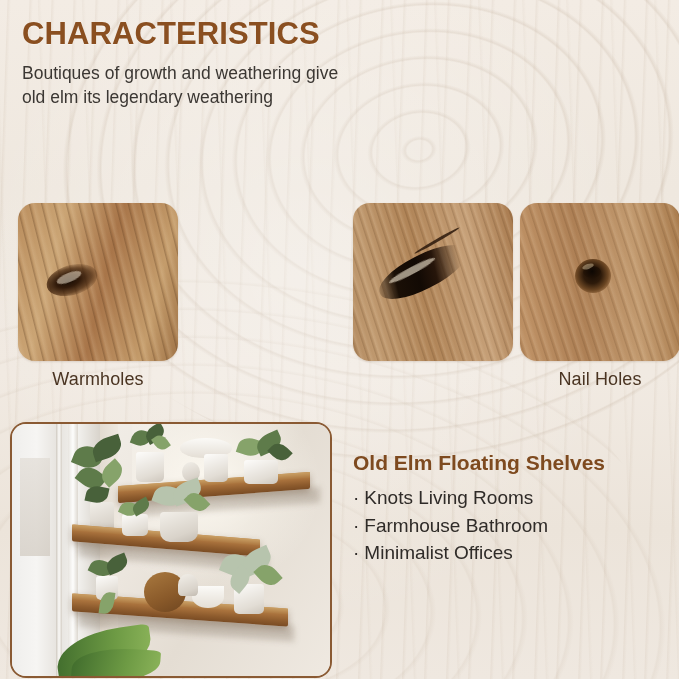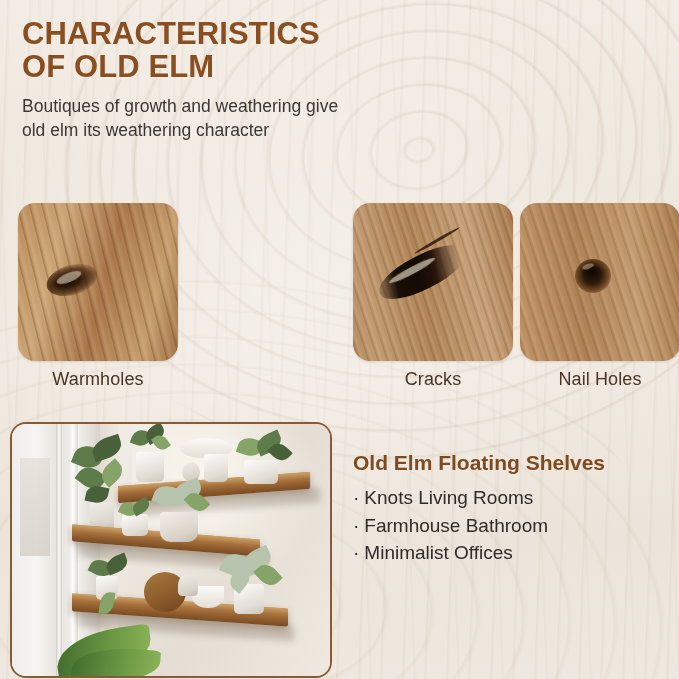--- a/index.html
+++ b/index.html
@@ -213,25 +213,24 @@
   <div class="rings"></div>
   <div class="rings2"></div>
   <div class="vig"></div>
 </div>
 
 <div id="content">
 
   <div class="header">
     <h1 class="title">
       <span>CHARACTERISTICS</span><br>
-      <span>OF OLD ELM</span>
     </h1>
     <p class="subtitle">
       <span>Boutiques of growth and weathering give</span><br>
-      <span>old elm its weathering character</span>
+      <span>old elm its legendary weathering</span>
     </p>
   </div>
 
   <div class="cards">
 
     <div class="card" style="left:10px">
       <div class="thumb">
         <div class="wood w1">
           <div class="fill"></div>
             <div class="lines"></div>
@@ -246,21 +245,20 @@
     <div class="card" style="left:345px">
       <div class="thumb">
         <div class="wood w3">
           <div class="fill"></div>
             <div class="lines"></div>
           <div class="defect"></div>
             <div class="defect defect2"></div>
             <div class="defect defect3"></div>
         </div>
       </div>
-      <div class="caption">Cracks</div>
     </div>
 
     <div class="card" style="left:512px">
       <div class="thumb">
         <div class="wood w4">
           <div class="fill"></div>
             <div class="lines"></div>
           <div class="defect"></div>
             <div class="defect defect2"></div>
             <div class="defect defect3"></div>

